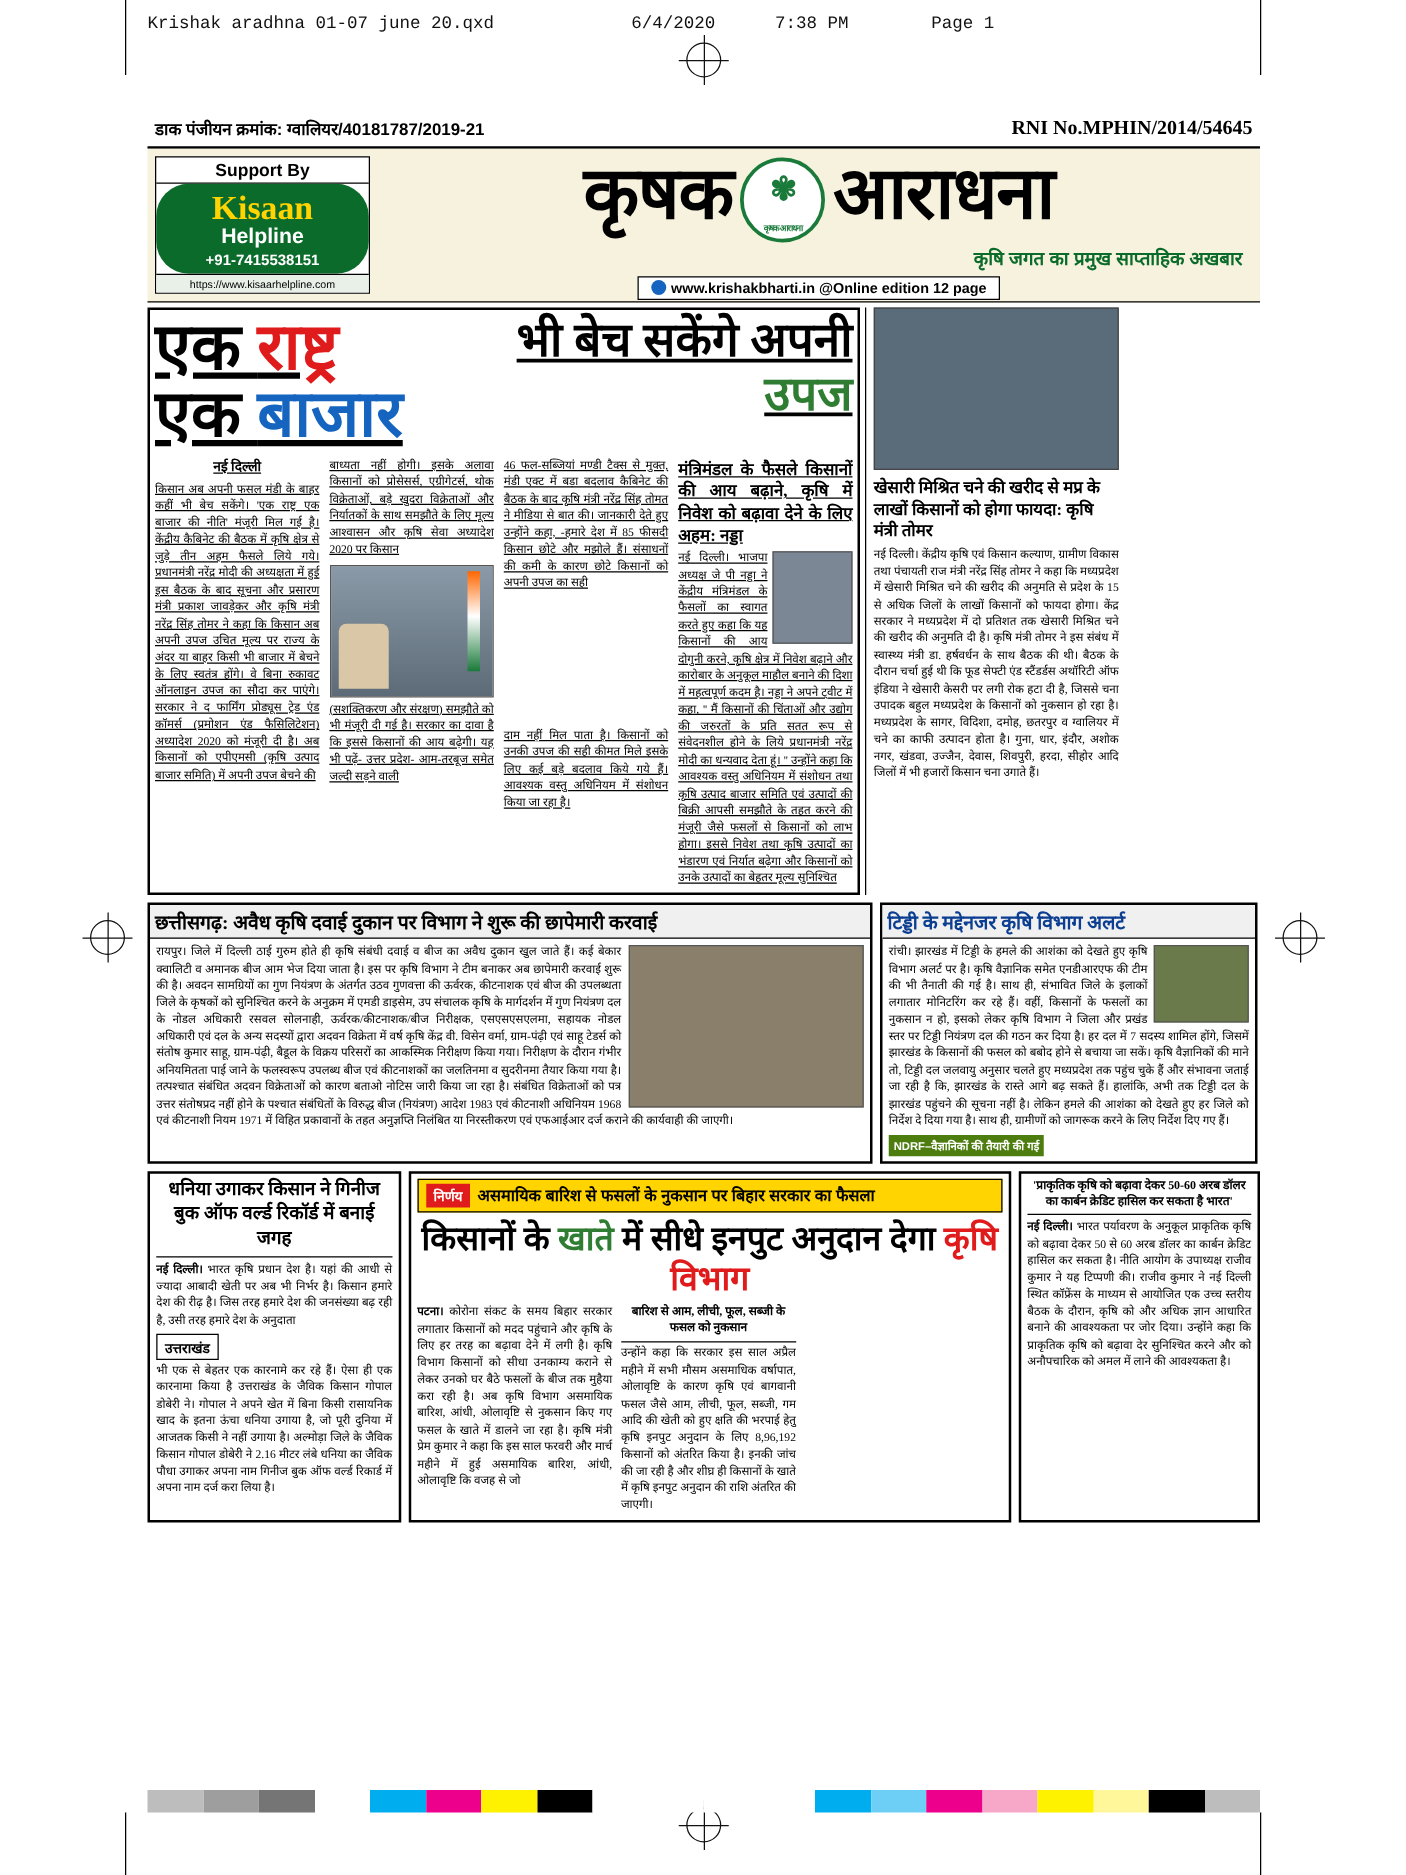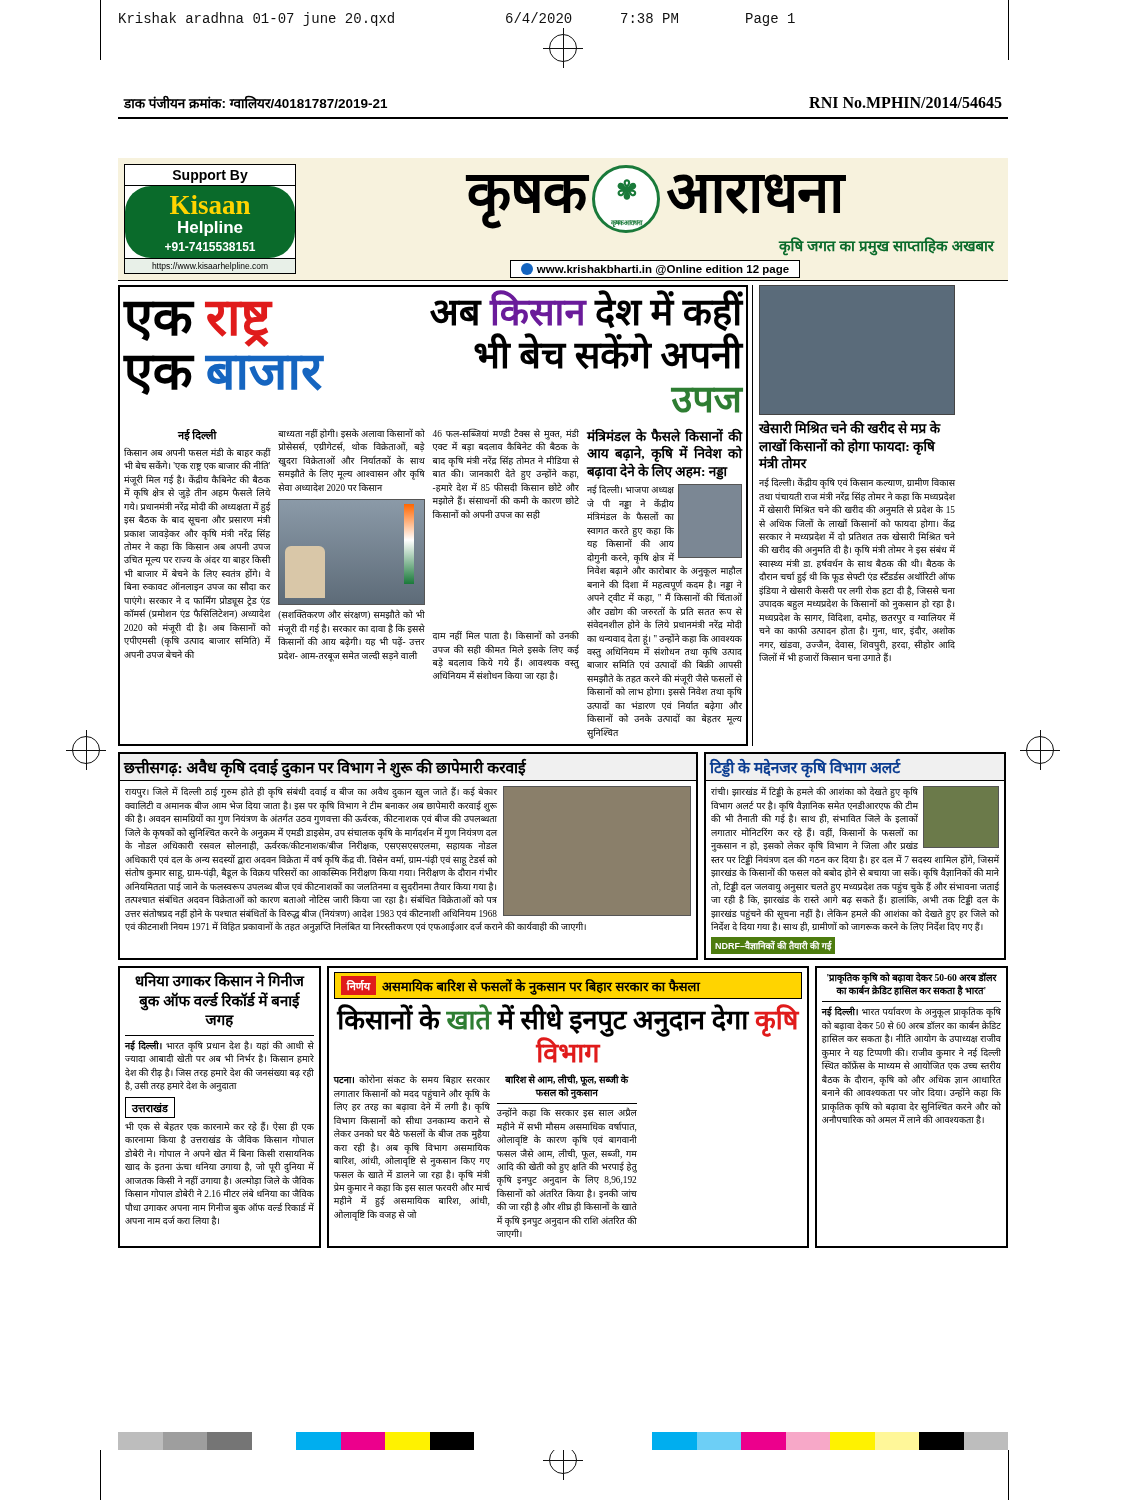--- a/index.html
+++ b/index.html
@@ -10,42 +10,42 @@
   .regmark{position:absolute;width:26px;height:26px;border:1px solid #111;border-radius:50%;}
   .regmark:before,.regmark:after{content:"";position:absolute;background:#111;}
   .regmark:before{left:50%;top:-7px;width:1px;height:40px;margin-left:-0.5px;}
   .regmark:after{top:50%;left:-7px;height:1px;width:40px;margin-top:-0.5px;}
 
   .page{position:absolute;left:118px;top:90px;width:890px;height:1330px;}
 
   .toprow{display:flex;justify-content:space-between;align-items:center;border-bottom:2px solid #000;padding:4px 6px 5px 6px;font-weight:bold;font-size:13.5px;}
   .toprow .rni{font-family:"Liberation Serif",serif;font-size:16px;}
 
-  .masthead{display:flex;align-items:flex-start;background:#f7f2dd;border-bottom:1px solid #000;margin-top:39px;}
+  .masthead{display:flex;align-items:center;background:#f7f2dd;border-bottom:1px solid #000;}
   .support{width:170px;border:1px solid #000;margin:6px;background:#fff;text-align:center;}
   .support .sb{font-weight:bold;font-size:14px;padding:2px 0;border-bottom:1px solid #000;}
   .kisaan{background:#0a6b2b;color:#fff;padding:6px 4px 4px;border-radius:26px;}
   .kisaan .k1{font-size:27px;font-weight:bold;color:#ffd400;font-family:"Liberation Serif",serif;line-height:1;}
   .kisaan .k2{font-size:17px;font-weight:bold;color:#fff;line-height:1.1;}
   .kisaan .k3{font-size:12px;font-weight:bold;color:#fff;margin-top:2px;}
   .support .url{font-size:8.5px;background:#e8f0e8;padding:2px 0;border-top:1px solid #000;}
 
   .title{flex:1;text-align:center;padding-top:6px;}
   .title .mainline{font-size:58px;font-weight:bold;font-family:"Liberation Serif",serif;letter-spacing:-1px;line-height:1;}
   .title .mainline .logo{display:inline-block;width:62px;height:62px;border:3px solid #1a7a3a;border-radius:50%;vertical-align:middle;margin:0 6px;position:relative;background:#fff;}
   .title .mainline .logo i{position:absolute;left:0;right:0;bottom:4px;font-size:7px;font-style:normal;color:#1a7a3a;font-family:"Liberation Sans",sans-serif;}
   .title .mainline .logo b{position:absolute;left:0;right:0;top:10px;font-size:26px;color:#1a7a3a;}
   .title .tag{font-size:15px;font-weight:bold;color:#0a6b2b;text-align:right;padding-right:14px;margin-top:2px;}
   .title .web{display:inline-block;border:1px solid #000;background:#fff;font-size:11.5px;font-weight:bold;padding:2px 10px;margin-top:5px;}
   .title .web .globe{display:inline-block;width:12px;height:12px;border-radius:50%;background:#1565c0;vertical-align:-2px;margin-right:4px;}
 
   .issuebar{display:flex;justify-content:space-between;align-items:center;border-top:2px solid #000;border-bottom:2px solid #000;padding:4px 10px;font-weight:bold;font-size:15px;font-family:"Liberation Serif",serif;}
 
   .cols{display:flex;margin-top:4px;}
-  .leftzone{width:630px;}
+  .leftzone{width:570px;text-decoration:underline;}
   .rightzone{width:196px;border-left:1px solid #000;padding-left:6px;margin-left:4px;}
 
   .headbox{border:2px solid #000;padding:4px;}
   .bigheadline{display:flex;}
   .bh-left{width:285px;}
   .bh-right{flex:1;text-align:right;}
   .ek{font-family:"Liberation Serif",serif;font-weight:bold;font-size:52px;line-height:1.05;}
   .ek .red{color:#e01b1b;}
   .ek .blue{color:#1565c0;}
   .bh-right .l1{font-size:38px;font-weight:bold;font-family:"Liberation Serif",serif;line-height:1.15;}
@@ -141,21 +141,20 @@
 
   <div class="cols">
     <div class="leftzone">
       <div class="headbox">
         <div class="bigheadline">
           <div class="bh-left">
             <div class="ek"><span>एक </span><span class="red">राष्ट्र</span></div>
             <div class="ek"><span>एक </span><span class="blue">बाजार</span></div>
           </div>
           <div class="bh-right">
-            <div class="l1"><span>अब </span><span class="pur">किसान</span><span> देश में कहीं</span></div>
             <div class="l2"><span>भी बेच सकेंगे अपनी </span><span class="grn">उपज</span></div>
           </div>
         </div>
 
         <div class="body3">
           <div class="bcol">
             <div class="dateline">नई दिल्ली</div>
             <div>किसान अब अपनी फसल मंडी के बाहर कहीं भी बेच सकेंगे। 'एक राष्ट्र एक बाजार की नीति' मंजूरी मिल गई है। केंद्रीय कैबिनेट की बैठक में कृषि क्षेत्र से जुड़े तीन अहम फैसले लिये गये। प्रधानमंत्री नरेंद्र मोदी की अध्यक्षता में हुई इस बैठक के बाद सूचना और प्रसारण मंत्री प्रकाश जावड़ेकर और कृषि मंत्री नरेंद्र सिंह तोमर ने कहा कि किसान अब अपनी उपज उचित मूल्य पर राज्य के अंदर या बाहर किसी भी बाजार में बेचने के लिए स्वतंत्र होंगे। वे बिना रुकावट ऑनलाइन उपज का सौदा कर पाएंगे। सरकार ने द फार्मिंग प्रोड्यूस ट्रेड एंड कॉमर्स (प्रमोशन एंड फैसिलिटेशन) अध्यादेश 2020 को मंजूरी दी है। अब किसानों को एपीएमसी (कृषि उत्पाद बाजार समिति) में अपनी उपज बेचने की</div>
           </div>
           <div class="bcol">

